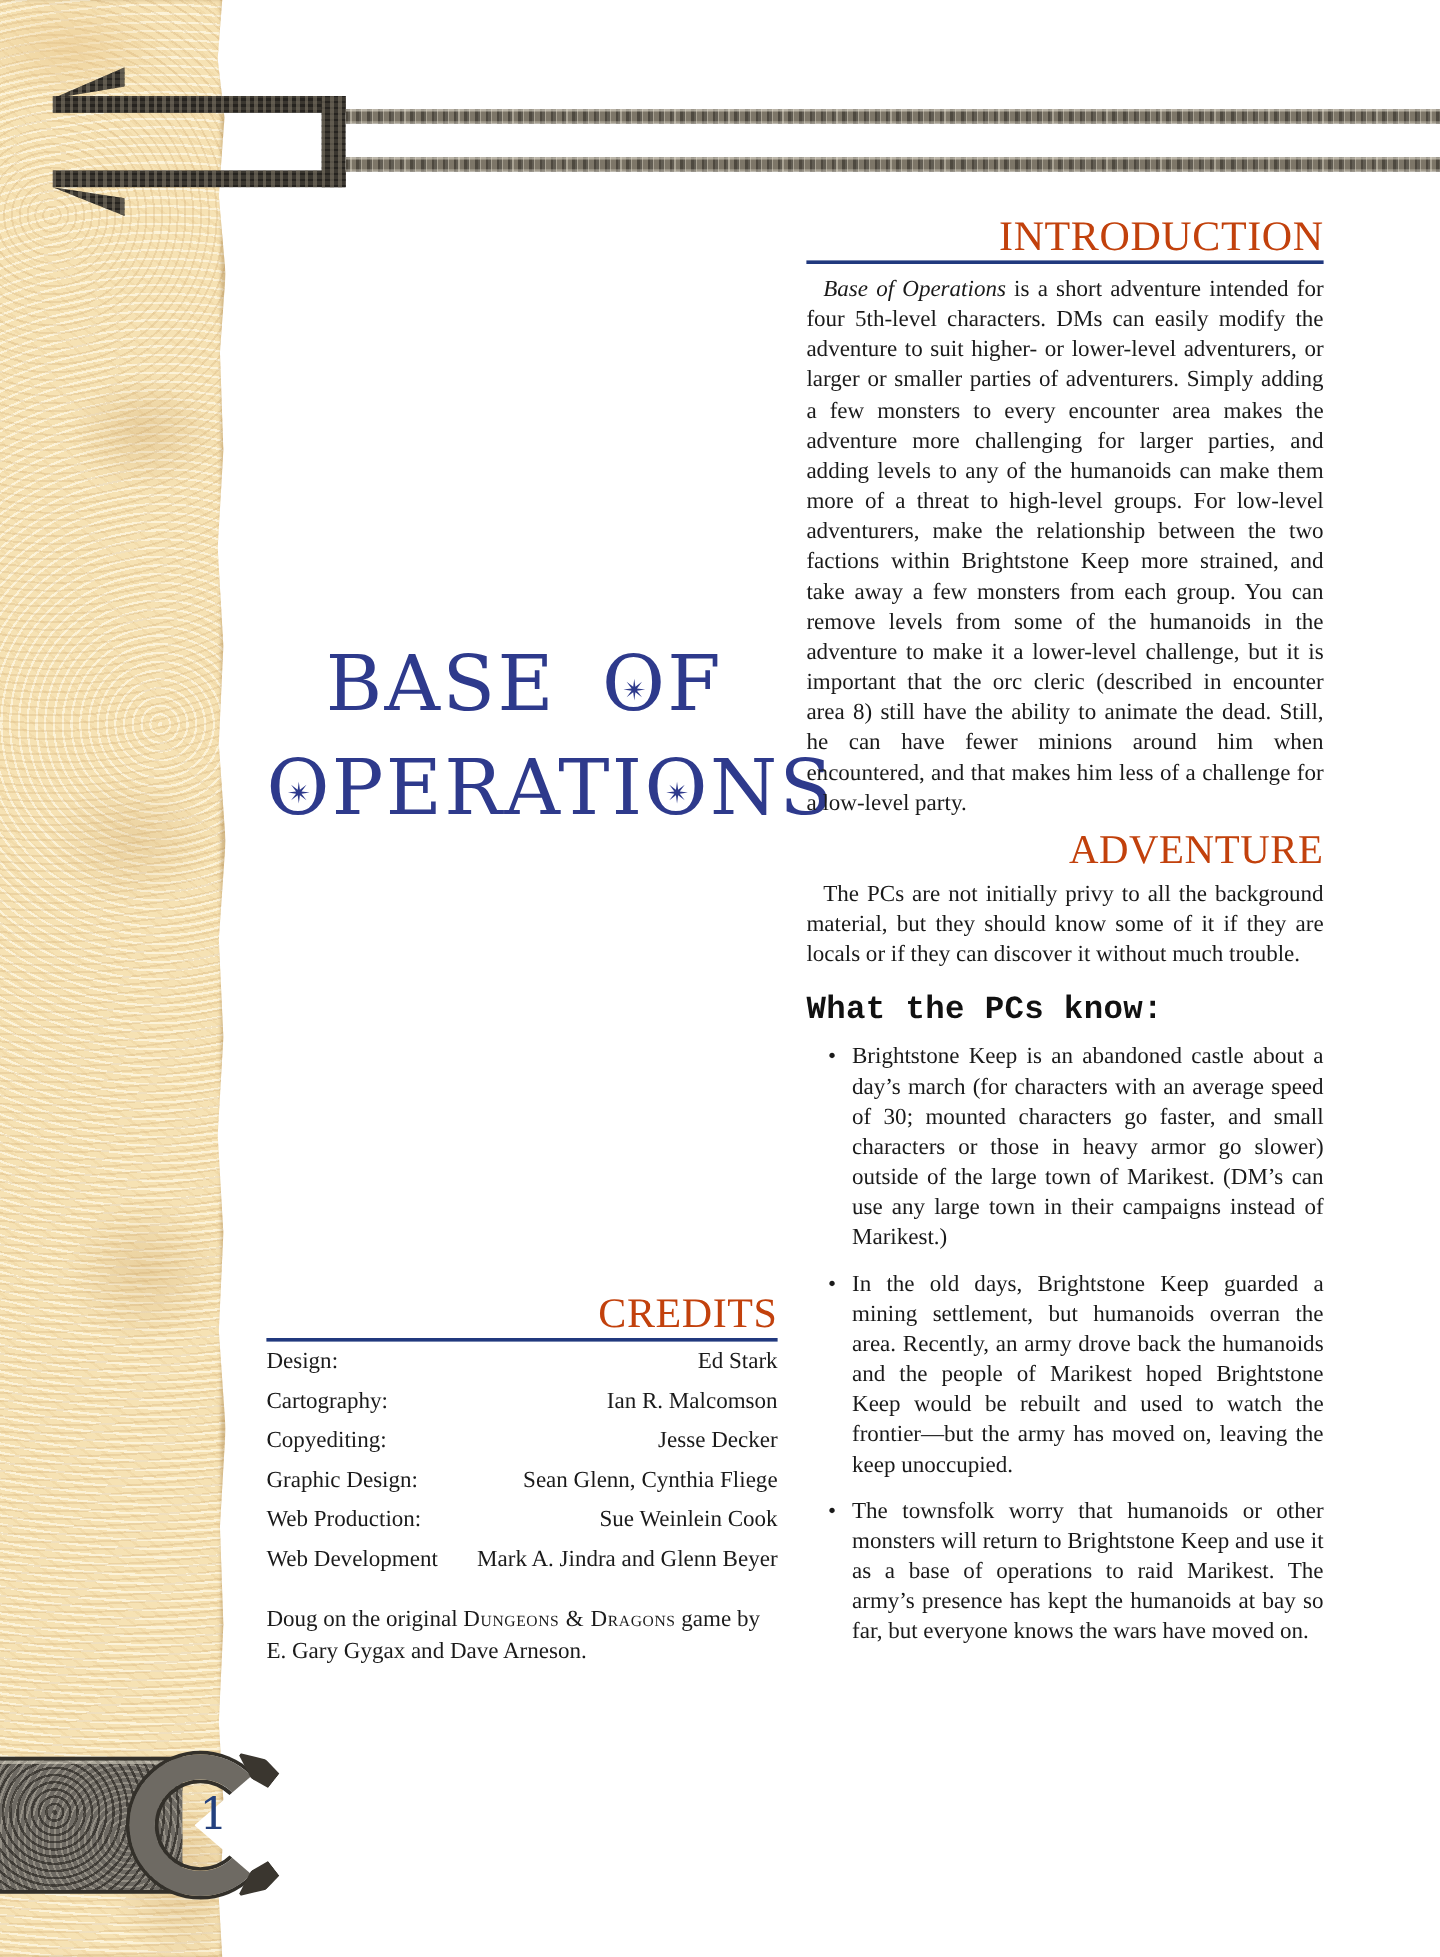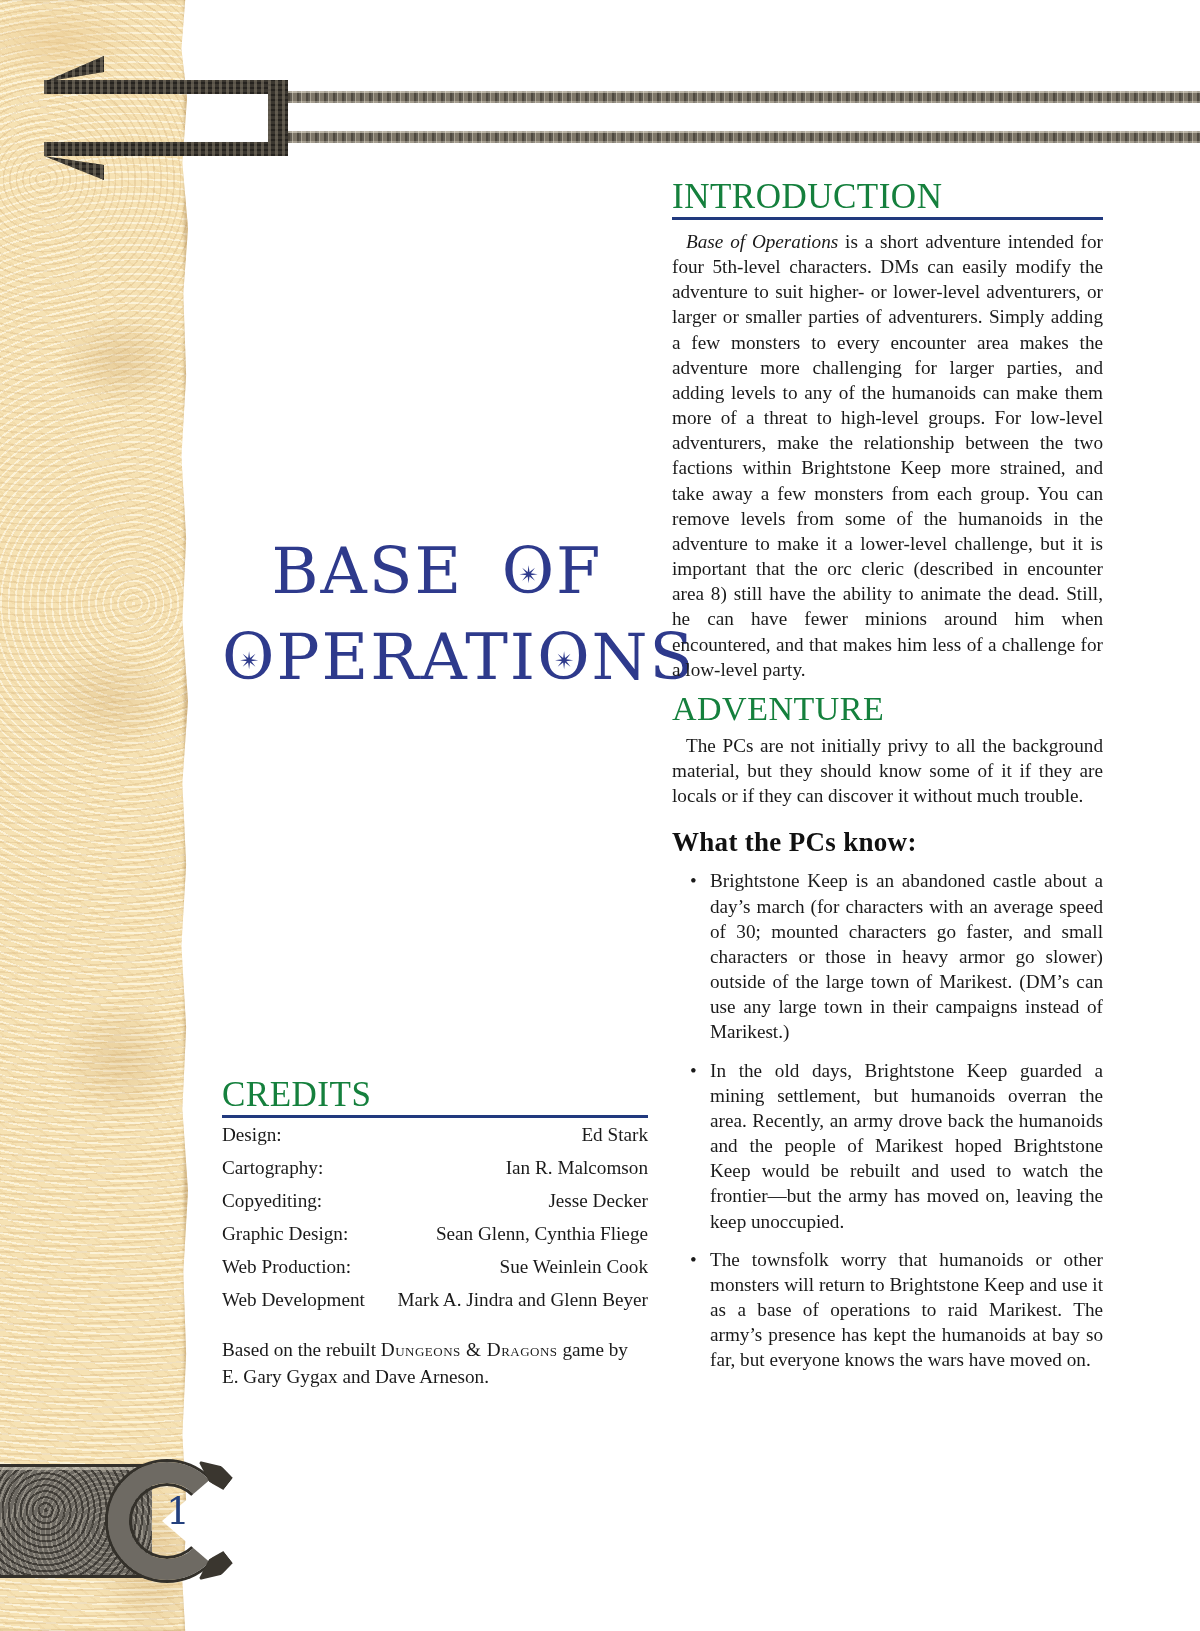--- a/index.html
+++ b/index.html
@@ -108,21 +108,22 @@
   .fo-star {
     position:absolute; left:50%; top:55%;
     transform:translate(-50%,-50%);
     font-family:"DejaVu Sans", sans-serif;
     font-size:24px; letter-spacing:0; color:#2e3a8c;
   }
 
   .heading-navy {
     font-family:"Liberation Serif", serif;
     font-weight:500;
-    color:#15803d;
+    color:#c2410c;
+    text-align:right;
     letter-spacing:0.5px;
   }
   .rule { border-bottom:3.5px solid #21397e; }
 
   .right-col { position:absolute; left:672px; width:431px; }
   .intro-section { top:178px; }
   .background-section { top:694px; }
 
   .intro-heading, .credits-heading {
     font-size:35px; line-height:37px; padding-bottom:2px;
@@ -132,21 +133,21 @@
 
   .body-text {
     font-size:19.2px; line-height:25.15px;
     text-align:justify;
   }
   .para { margin-top:9px; text-indent:14px; }
   .italic { font-style:italic; }
 
   .subheading {
     margin-top:17px;
-    font-family:Liberation Serif, serif;
+    font-family:Liberation Mono, monospace;
     font-weight:700;
     font-size:27px; line-height:34px;
     letter-spacing:0.3px;
     color:#111111;
   }
   ul.bullets { list-style:none; margin:9px 0 0 24px; }
   ul.bullets li {
     position:relative; padding-left:14px;
     margin-bottom:13px;
     text-align:justify;
@@ -230,14 +231,14 @@
     </div>
     <div class="credit-row">
       <span>Web Production:</span>
       <span>Sue Weinlein Cook</span>
     </div>
     <div class="credit-row">
       <span>Web Development</span>
       <span>Mark A. Jindra and Glenn Beyer</span>
     </div>
   </div>
-  <p class="based-on"><span>Based on the rebuilt </span><span class="smallcaps">Dungeons &amp; Dragons</span><span> game by E. Gary Gygax and Dave Arneson.</span></p>
+  <p class="based-on"><span>Doug on the original </span><span class="smallcaps">Dungeons &amp; Dragons</span><span> game by E. Gary Gygax and Dave Arneson.</span></p>
 </div>
 
 </body></html>

